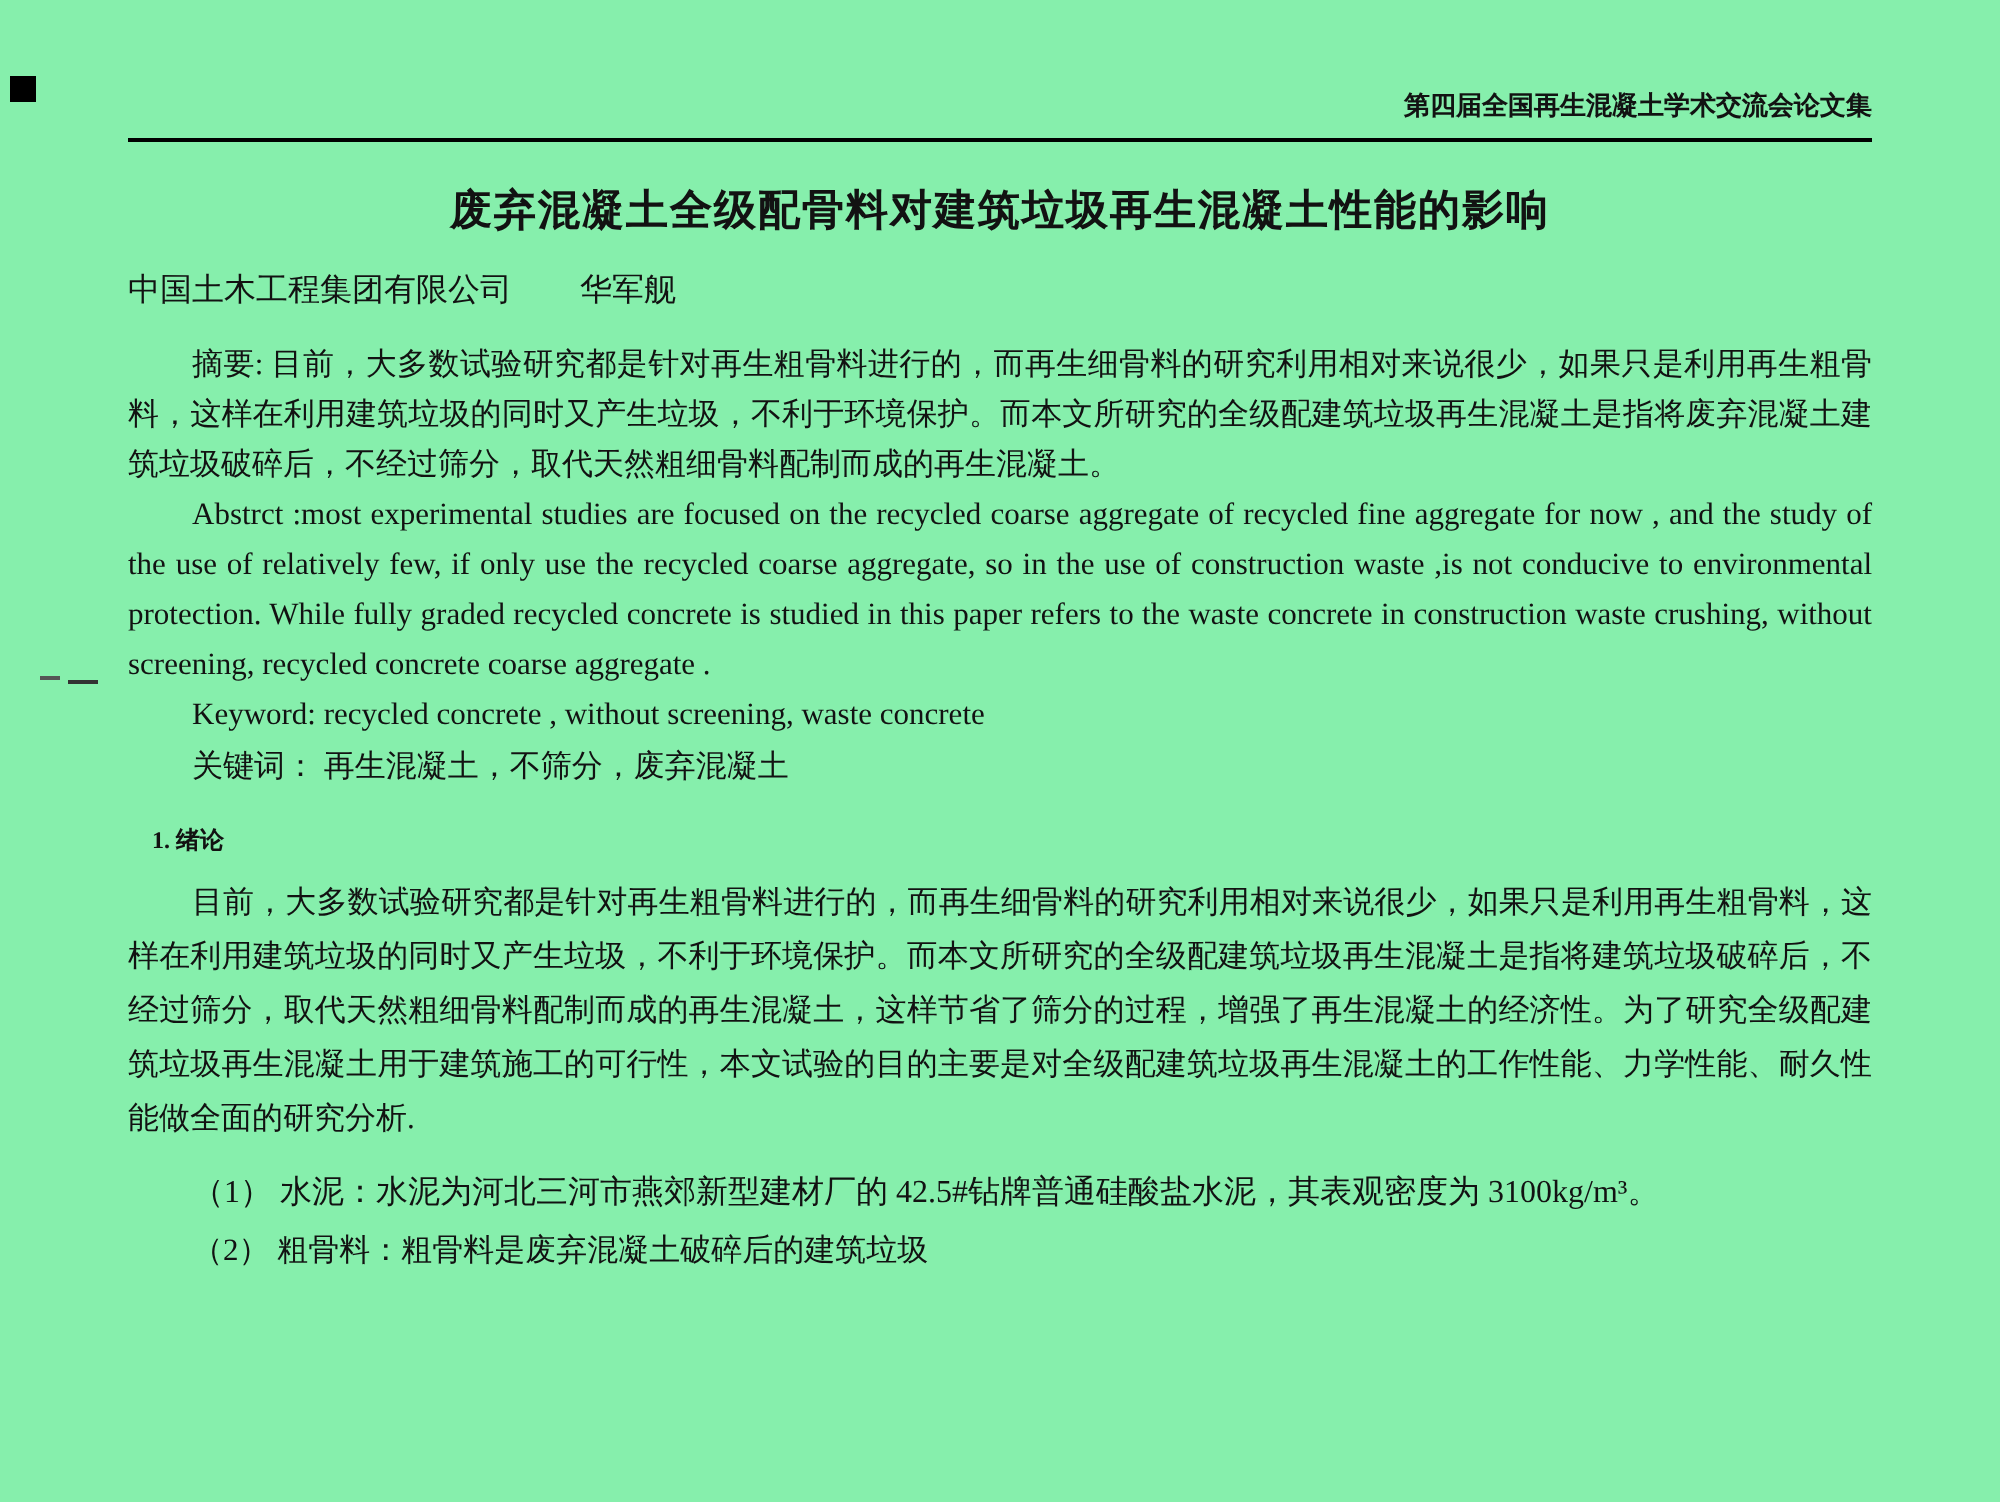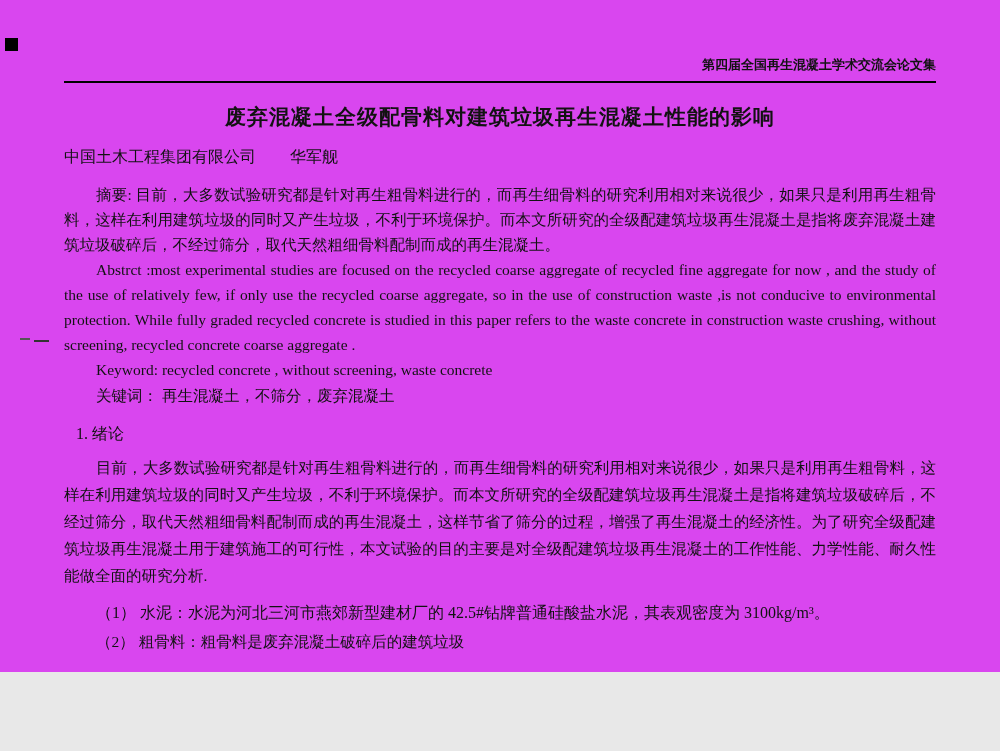--- a/index.html
+++ b/index.html
@@ -1,34 +1,34 @@
 <!DOCTYPE html>
 <html><head>
 <meta charset="utf-8">
 <style>
   html,body{margin:0;padding:0;background:#e8e8e8;}
   body{width:1000px;height:751px;overflow:hidden;
        font-family:"Liberation Serif","DejaVu Serif",serif;color:#121212;}
-  .page{position:relative;width:1000px;height:672px;background:#d946ef;
-        box-sizing:border-box;padding:12px 64px;overflow:hidden;}
+  .page{position:relative;width:1000px;height:751px;background:#86efac;
+        box-sizing:border-box;padding:0 64px;overflow:hidden;}
   .corner-mark{position:absolute;left:5px;top:38px;width:13px;height:13px;background:#000;}
   .edge-dash{position:absolute;left:20px;top:338px;width:10px;height:2px;background:#555;}
   .edge-dash2{position:absolute;left:34px;top:340px;width:15px;height:2px;background:#333;}
   .header{padding-top:44px;text-align:right;font-size:13px;font-weight:bold;
           font-family:"Liberation Serif","DejaVu Serif",serif;}
   .header-rule{border:none;border-top:2px solid #000;margin:7px 0 0 0;}
   .title{text-align:center;font-size:21px;font-weight:bold;margin:20px 0 0 0;letter-spacing:1px;}
   .authors{text-align:left;font-size:16px;margin-top:16px;}
   .author-gap{display:inline-block;width:34px;}
   .para{font-size:15.5px;line-height:25px;margin:0;text-align:justify;text-justify:inter-word;}
   .first{margin-top:14px;}
   .indent{text-indent:32px;}
   .kw{font-size:15.5px;line-height:26px;margin:0;text-indent:32px;}
   b{font-weight:normal;}
-  .sec-heading{font-size:16px;font-weight:normal;margin:15px 0 0 0;padding-left:12px;}
+  .sec-heading{font-size:12px;font-weight:bold;margin:15px 0 0 0;padding-left:12px;}
   .body-para{font-size:15.5px;line-height:27px;margin:9px 0 0 0;text-align:justify;
              text-justify:inter-word;text-indent:32px;}
   .item-para{font-size:16px;line-height:27px;margin:10px 0 0 0;text-align:justify;
              text-justify:inter-word;text-indent:32px;}
   .cut-line{font-size:15.5px;line-height:27px;margin:2px 0 0 0;text-indent:32px;}
 </style>
 </head>
 <body>
 
 <div class="page">

